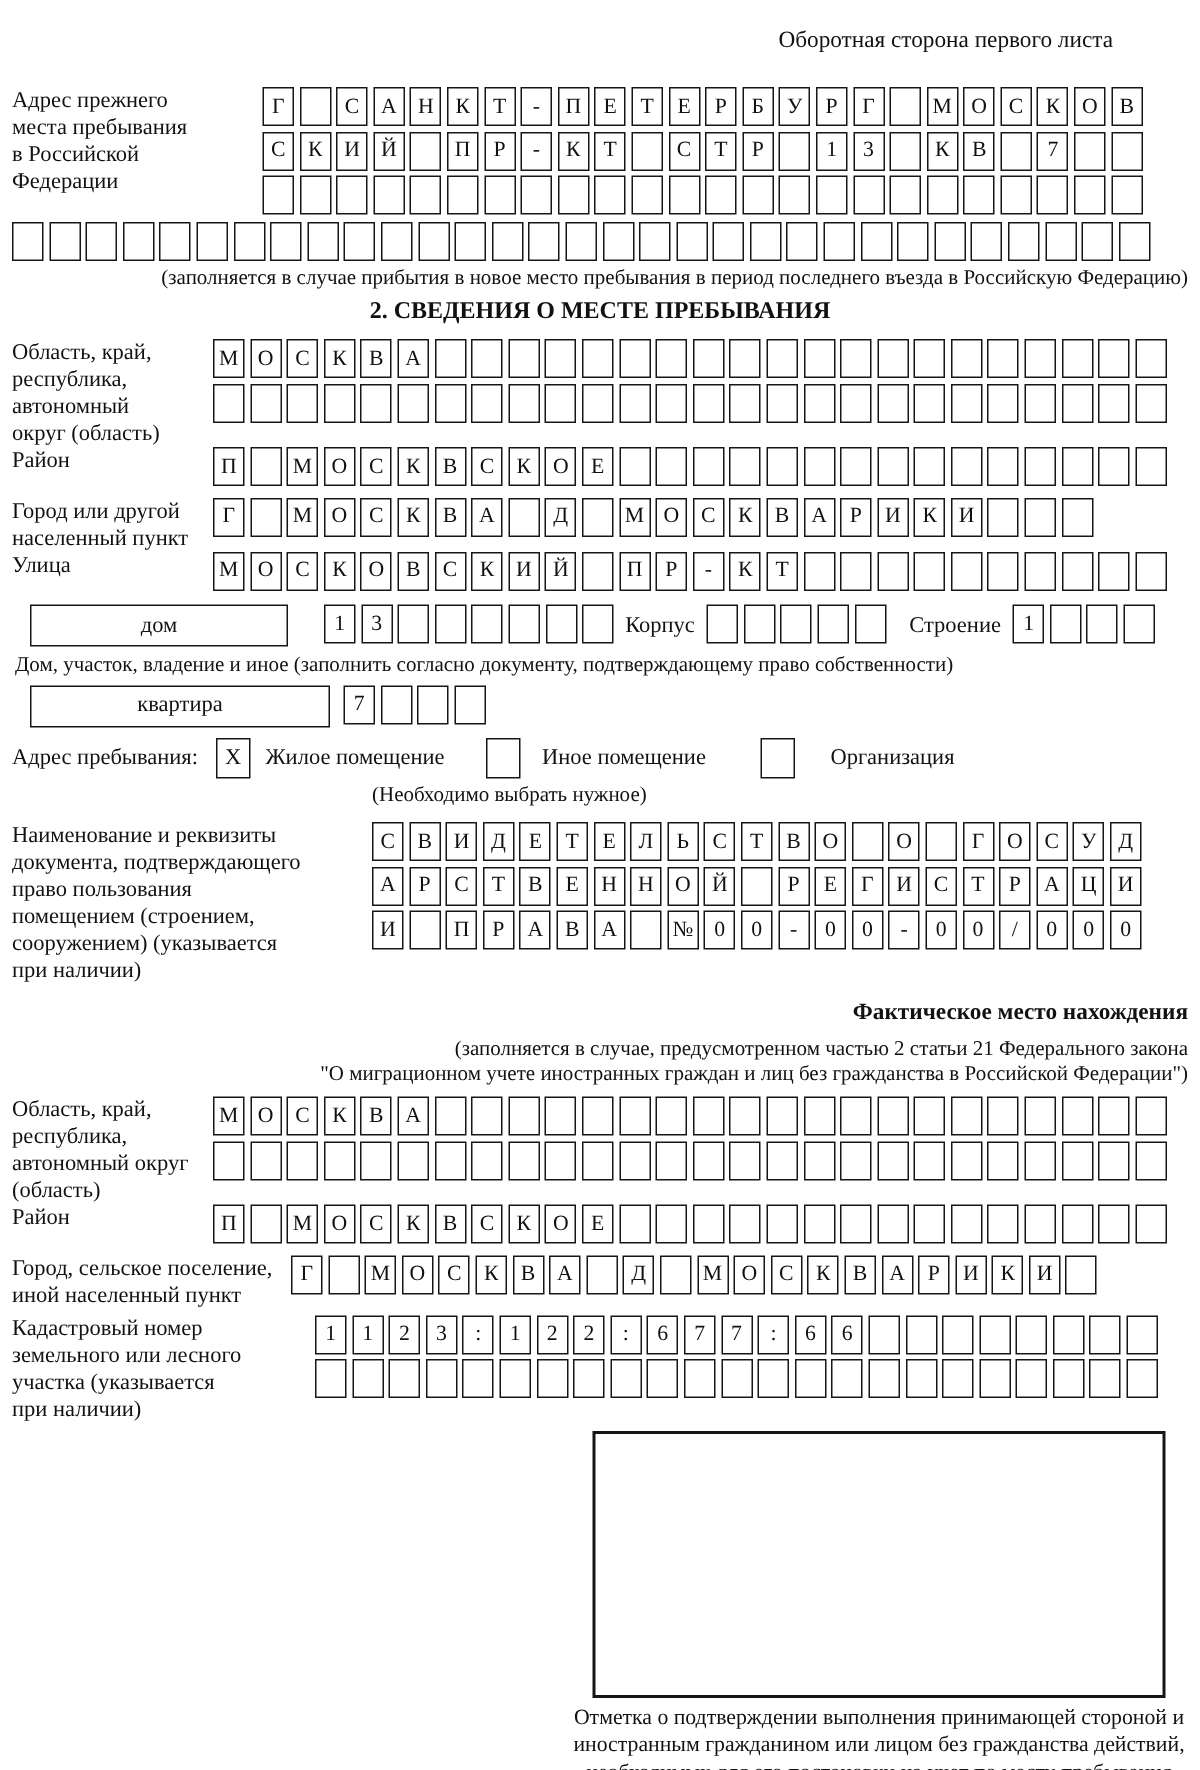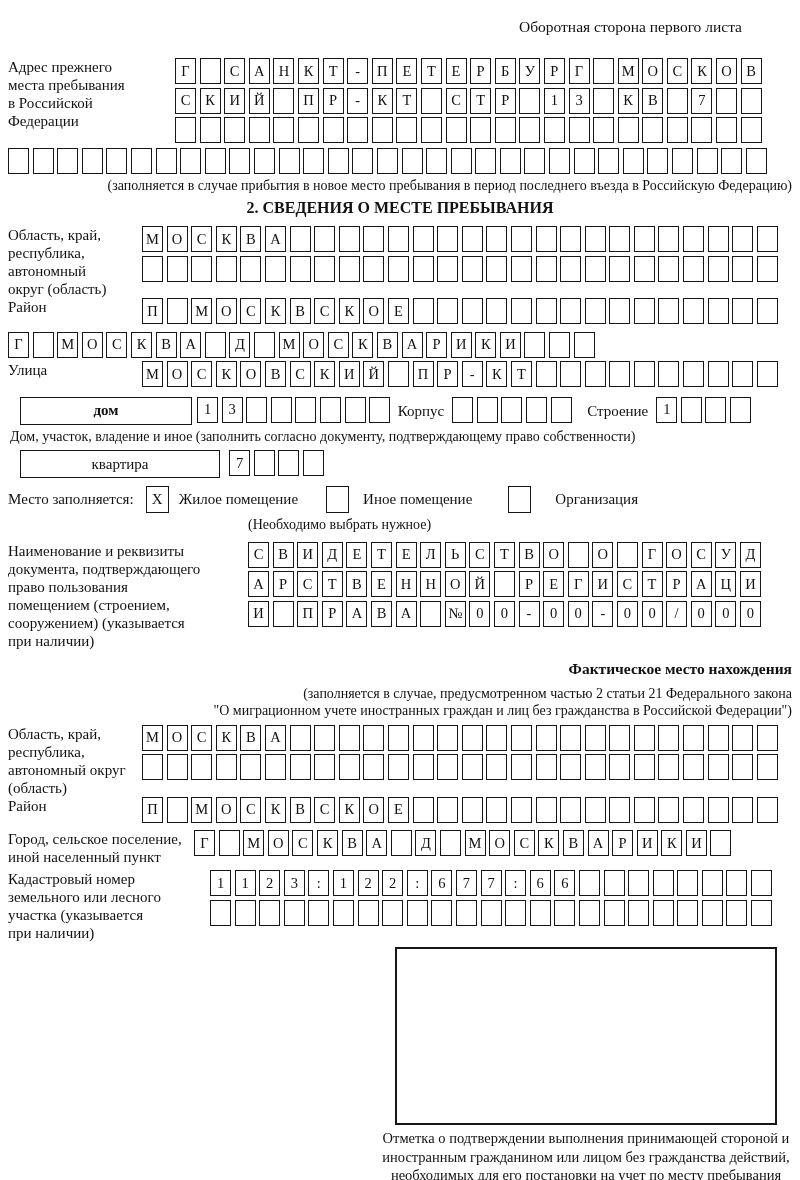--- a/index.html
+++ b/index.html
@@ -28,21 +28,21 @@
   .fullrow { margin-top:1px; }
 
   .note { font-size:14px; line-height:17px; }
   .center { text-align:right; }
   .sect-title { text-align:center; font-weight:bold; font-size:16px; margin:5px 0 9px 0; }
 
   .writebox {
     height:28px; border:1.6px solid #161616; display:flex; align-items:center;
     justify-content:center; font-size:15px; flex:0 0 auto;
   }
-  .dombox { width:172px; margin-left:12px; margin-right:5px;font-weight:bold; }
+  .dombox { width:172px; margin-left:12px; margin-right:24px; }
   .kvbox  { width:200px; margin-left:12px; margin-right:9px; }
   .inlabel { font-size:15px; line-height:28px; flex:0 0 auto; }
 
   .mb2{margin-bottom:2px;} .mb4{margin-bottom:4px;} .mb6{margin-bottom:6px;}
   .notepad { margin:1px 0 5px 2px; }
 
   .stayrow { align-items:center; margin:6px 0 3px 0; font-size:15px; }
   .checkbox {
     width:23px; height:27px; border:1.6px solid #161616; display:inline-flex;
     align-items:center; justify-content:center; font-size:15px; flex:0 0 auto;
@@ -276,20 +276,22 @@
         <span class="cell"></span>
         <span class="cell"></span>
         <span class="cell"></span>
         <span class="cell"></span>
         <span class="cell"></span>
         <span class="cell"></span>
       </div>
   </div>
 
   <div class="frow">
+    <div class="flabel w134">Город или другой
+населенный пункт</div>
     <div class="cellrow">
         <span class="cell">Г</span>
         <span class="cell"></span>
         <span class="cell">М</span>
         <span class="cell">О</span>
         <span class="cell">С</span>
         <span class="cell">К</span>
         <span class="cell">В</span>
         <span class="cell">А</span>
         <span class="cell"></span>
@@ -377,21 +379,21 @@
     <div class="writebox kvbox">квартира</div>
     <div class="cellrow">
         <span class="cell">7</span>
         <span class="cell"></span>
         <span class="cell"></span>
         <span class="cell"></span>
       </div>
   </div>
 
   <div class="frow stayrow">
-    <span>Место заполняется:</span>
+    <span>Адрес пребывания:</span>
     <span class="checkbox" style="margin:0 10px 0 12px;">X</span>
     <span>Жилое помещение</span>
     <span class="checkbox" style="margin:0 14px 0 28px;"></span>
     <span>Иное помещение</span>
     <span class="checkbox" style="margin:0 24px 0 36px;"></span>
     <span>Организация</span>
   </div>
   <div class="note choose-note">(Необходимо выбрать нужное)</div>
 
   <div class="frow mb6">

